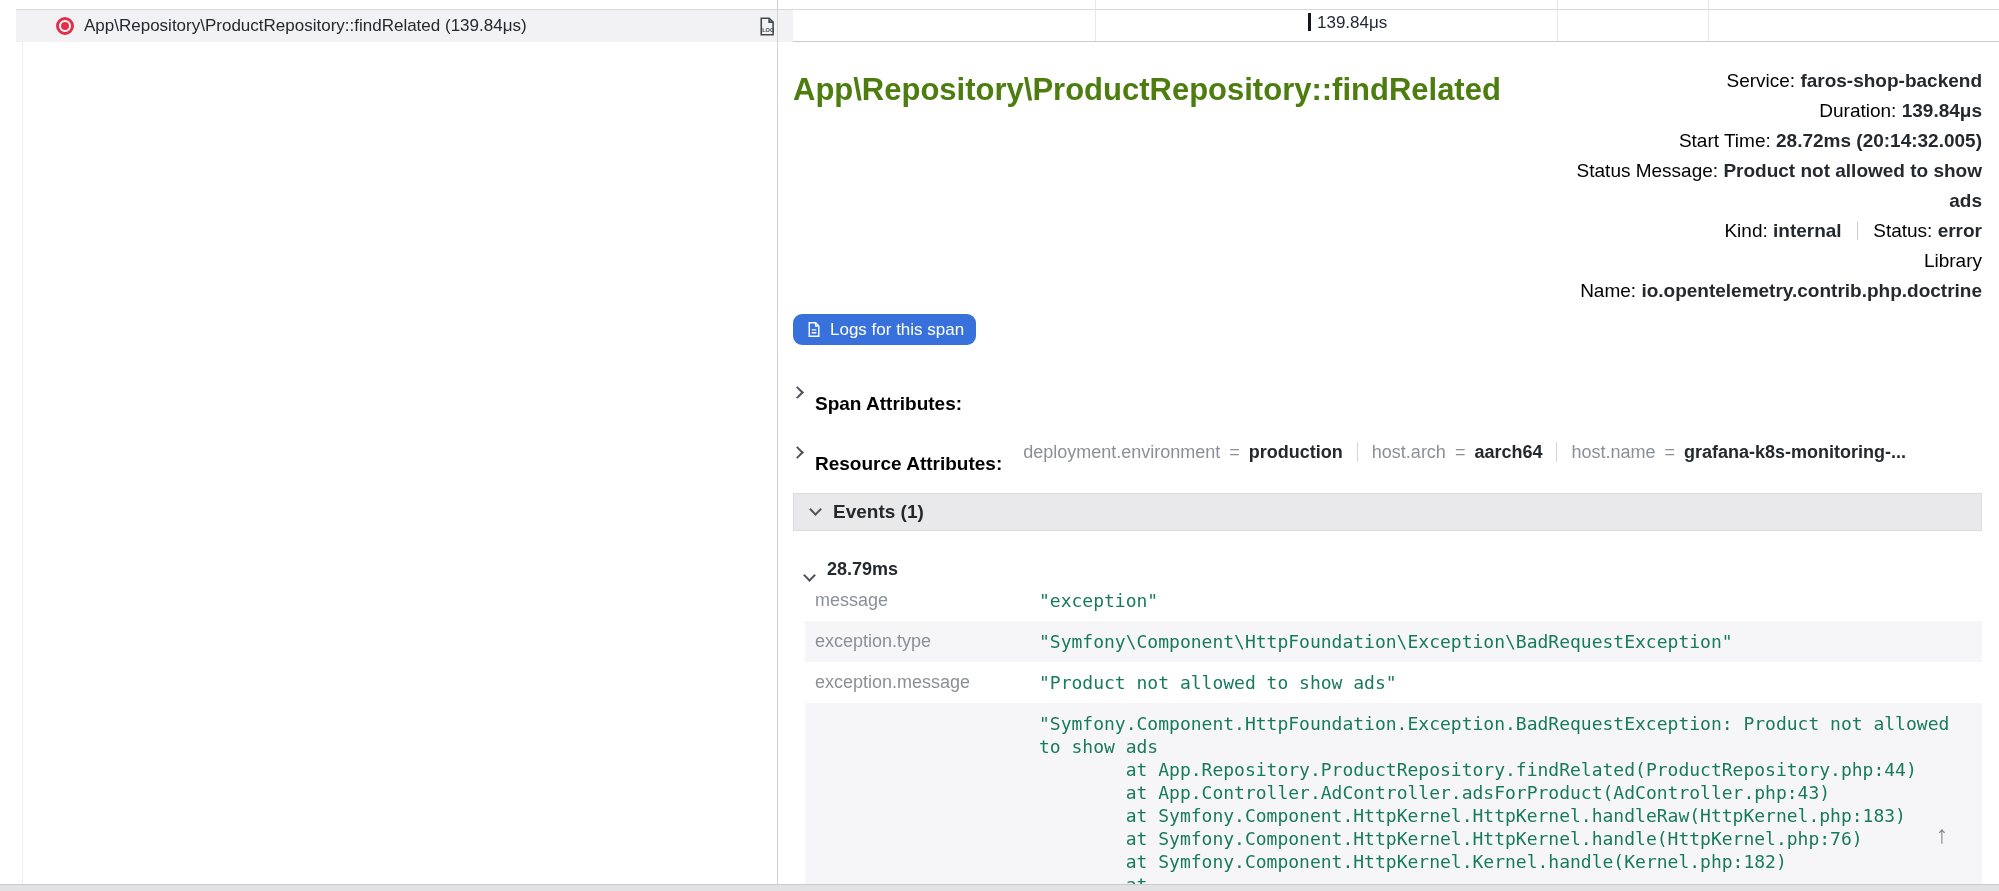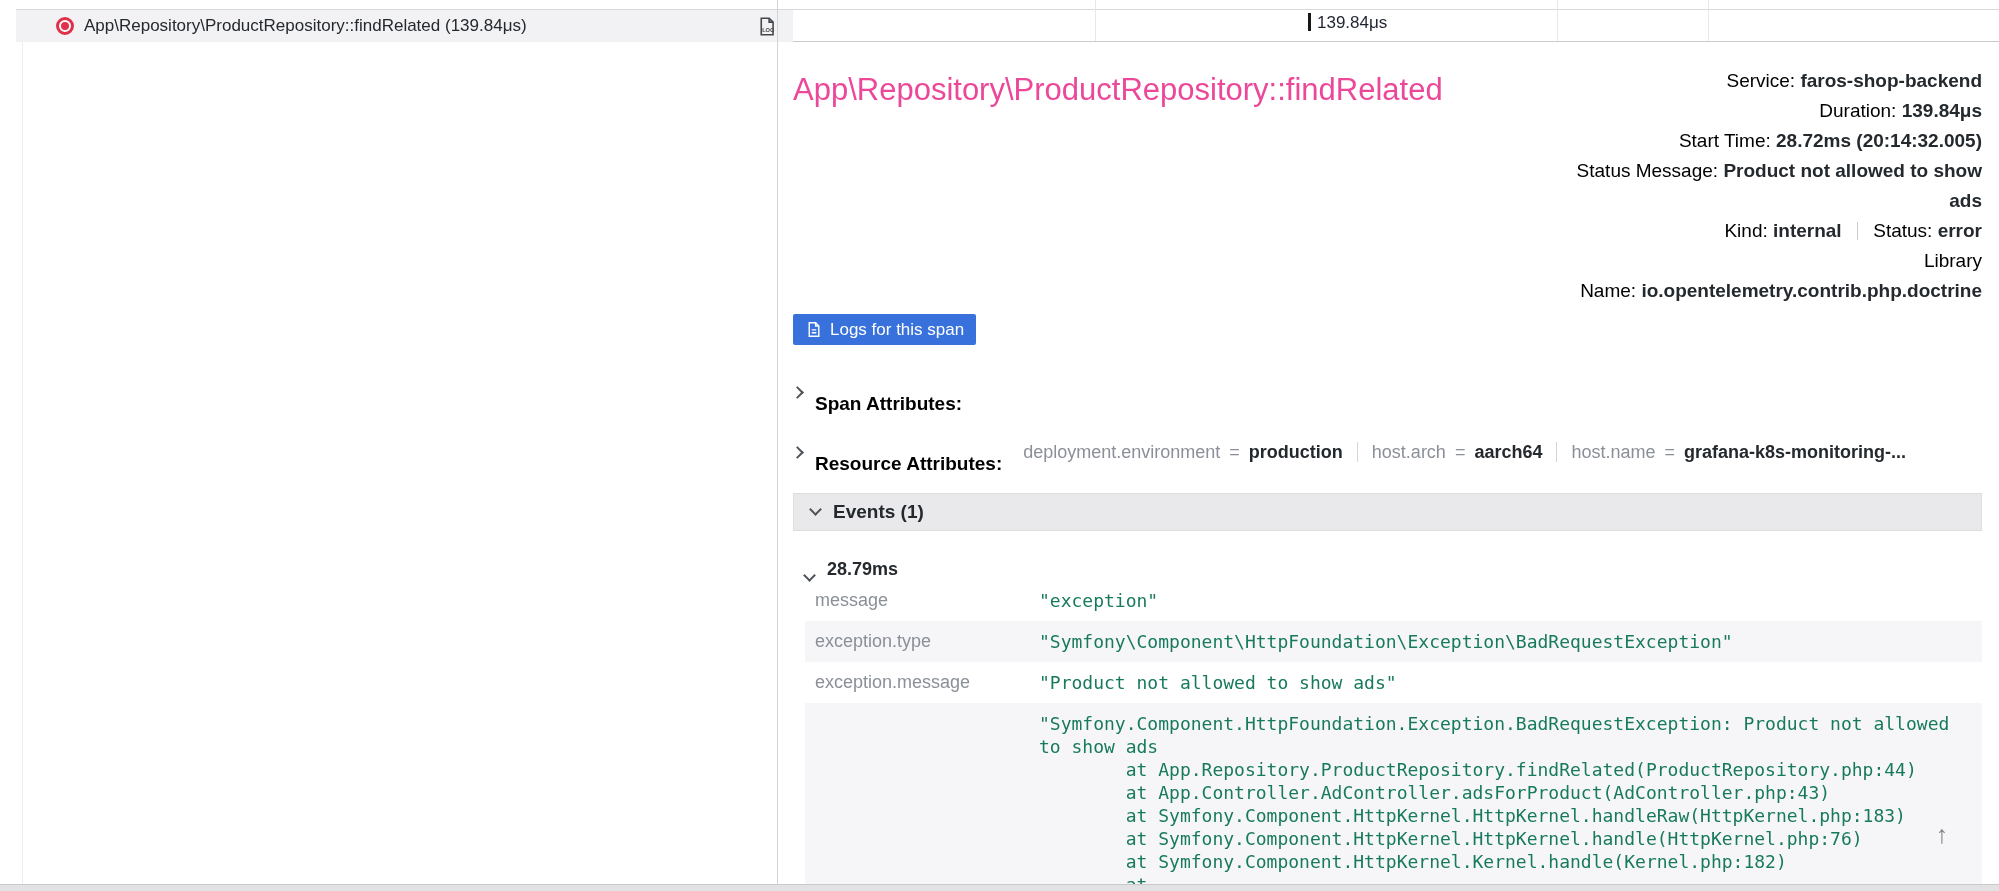--- a/index.html
+++ b/index.html
@@ -32,31 +32,31 @@
   .indent-guide { position:absolute; left:22px; top:0; bottom:0; width:1px; background:#ededef; }
   .panel-divider { position:absolute; top:0; left:777px; width:1px; height:891px; background:#d2d3d6; z-index:5; cursor:col-resize; }
 
   .details {
     position:absolute; top:42px; left:778px; right:0; bottom:0;
     background:#fff; padding:24px 17px 0 15px; overflow:hidden;
   }
 
   
   .d-head { display:flex; justify-content:space-between; align-items:flex-start; }
-  .d-title { font-size:31px; font-weight:400; color:#ec4899; padding-top:6px; white-space:nowrap; }
+  .d-title { font-size:31px; font-weight:700; color:#4d7c0f; padding-top:6px; white-space:nowrap; }
   .d-meta { width:432px; flex-shrink:0; text-align:right; font-size:19px; line-height:30px; color:#8a8f98; }
   .m-label { color:#000000; font-weight:400; }
   .m-val { color:#24292e; font-weight:700; }
   .glue { white-space:nowrap; }
   .kind-divider { display:inline-block; width:1px; height:18px; background:#c9cacd; margin:0 10px; vertical-align:-3px; }
 
   
   .logs-btn {
     display:inline-flex; align-items:center; gap:8px; margin-top:8px; height:31px;
-    padding:0 12px; background:#3871dc; color:#fff; border:none; border-radius:2px;
+    padding:0 12px; background:#3871dc; color:#fff; border:none; border-radius:9px;
     font-size:17px; font-family:inherit; cursor:pointer;
   }
   .btn-icon { display:inline-flex; }
 
   
   .acc-row { display:flex; align-items:center; gap:13px; margin-top:24px; cursor:pointer; }
   .acc-row.res { margin-top:14px; }
   .acc-label { font-size:19px; font-weight:700; color:#000000; white-space:nowrap;margin-top:24px; }
   .chev { display:inline-block; width:9px; height:9px; border-right:2px solid #4e525a; border-bottom:2px solid #4e525a; flex-shrink:0; }
   .chev.r { transform:rotate(-45deg); }

